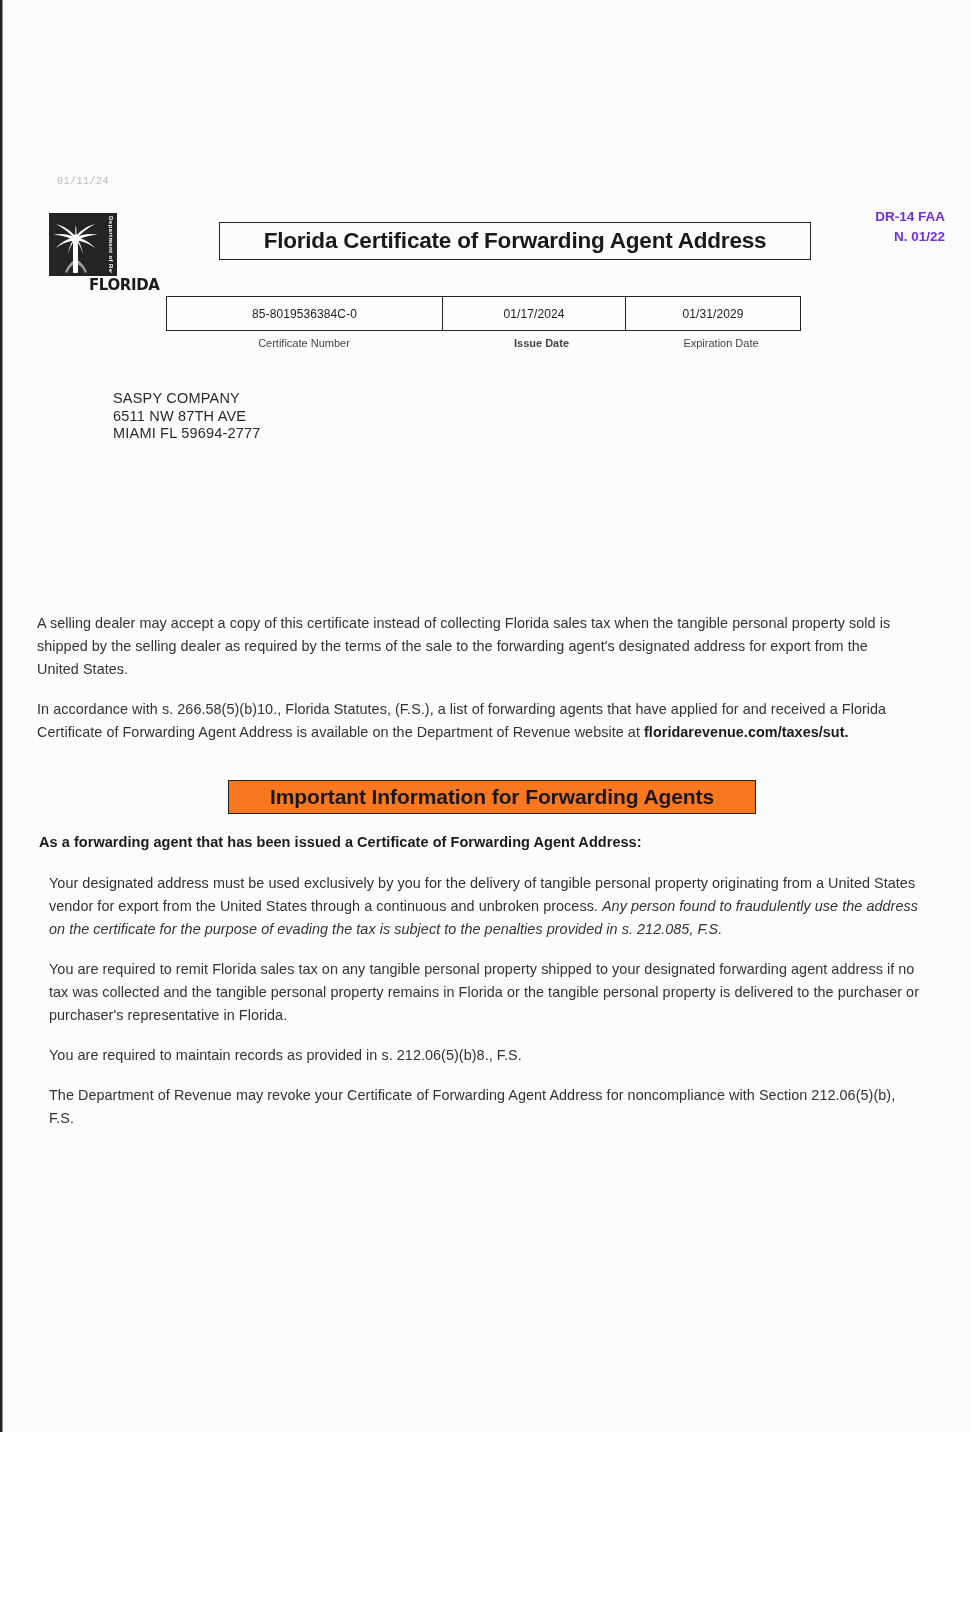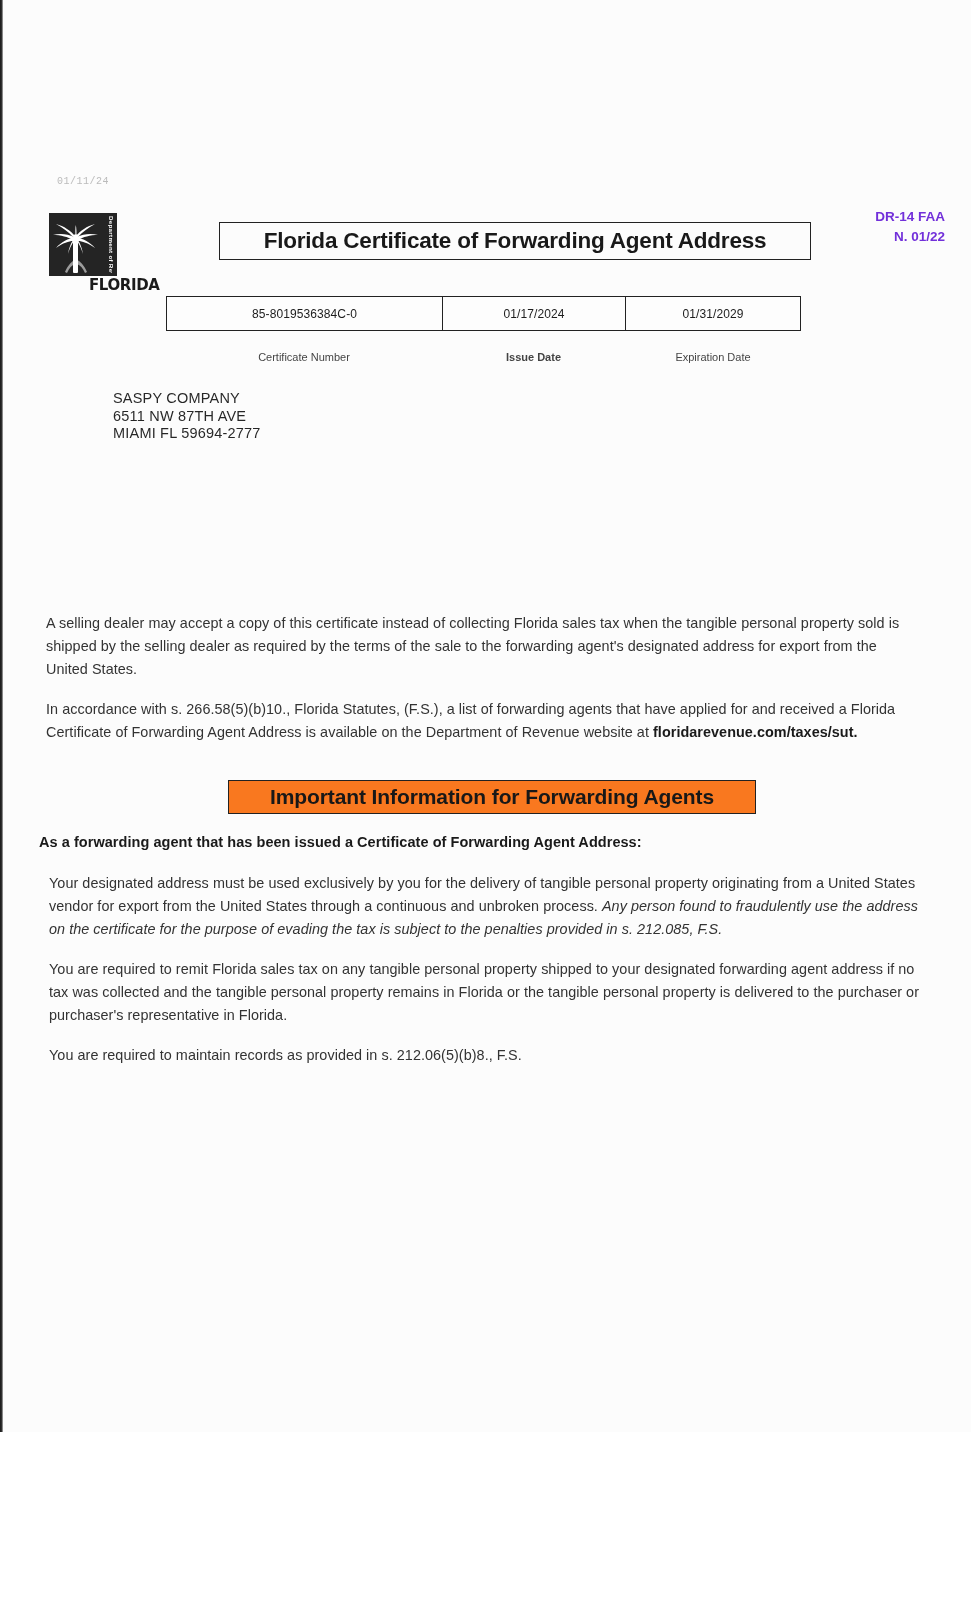--- a/index.html
+++ b/index.html
@@ -168,24 +168,25 @@
     box-sizing: border-box;
     letter-spacing: 0.1px;
   }
   #cert-cell-number { width: 276px; border-right: 1.4px solid #1a1a1a; }
   #cert-cell-issue  { width: 183px; border-right: 1.4px solid #1a1a1a; }
   #cert-cell-exp    { flex: 1; }
 
   #cert-labels {
     position: absolute;
     left: 166px;
-    top: 351px;
+    top: 337px;
     width: 635px;
     height: 16px;
     display: flex;
+    gap: 8px;
   }
   .cert-label {
     text-align: center;
     font-size: 11px;
     color: #3c3c3c;
     box-sizing: border-box;
   }
   #cert-label-number { width: 276px; }
   #cert-label-issue  { width: 183px; font-weight: bold; }
   #cert-label-exp    { flex: 1; }
@@ -201,21 +202,20 @@
     letter-spacing: 0.2px;
   }
   .address-line { white-space: nowrap; }
 
   
   #intro-body {
     position: absolute;
     left: 37px;
     top: 612px;
     width: 866px;
-    margin-left: 9px;
   }
   .para {
     font-size: 14.4px;
     line-height: 23px;
     color: #2b2b2b;
     margin: 0 0 17px 0;
     letter-spacing: 0.05px;
   }
   .bold-inline { font-weight: bold; color: #111; }
 
@@ -341,16 +341,17 @@
   <div id="important-box">
     <div id="important-text">Important Information for Forwarding Agents</div>
   </div>
 
   <div id="agent-subheading">As a forwarding agent that has been issued a Certificate of Forwarding Agent Address:</div>
 
   <div id="agent-body">
     <p class="para"><span>Your designated address must be used exclusively by you for the delivery of tangible personal property originating from a United States vendor for export from the United States through a continuous and unbroken process. </span><span class="italic-inline">Any person found to fraudulently use the address on the certificate for the purpose of evading the tax is subject to the penalties provided in s. 212.085, F.S.</span></p>
     <p class="para">You are required to remit Florida sales tax on any tangible personal property shipped to your designated forwarding agent address if no tax was collected and the tangible personal property remains in Florida or the tangible personal property is delivered to the purchaser or purchaser's representative in Florida.</p>
     <p class="para">You are required to maintain records as provided in s. 212.06(5)(b)8., F.S.</p>
+    <p class="para">The Department of Revenue may revoke your Certificate of Forwarding Agent Address for noncompliance with Section 212.06(5)(b), F.S.</p>
   </div>
 
   <div id="scan-softness"></div>
 </div>
 
 </body></html>

